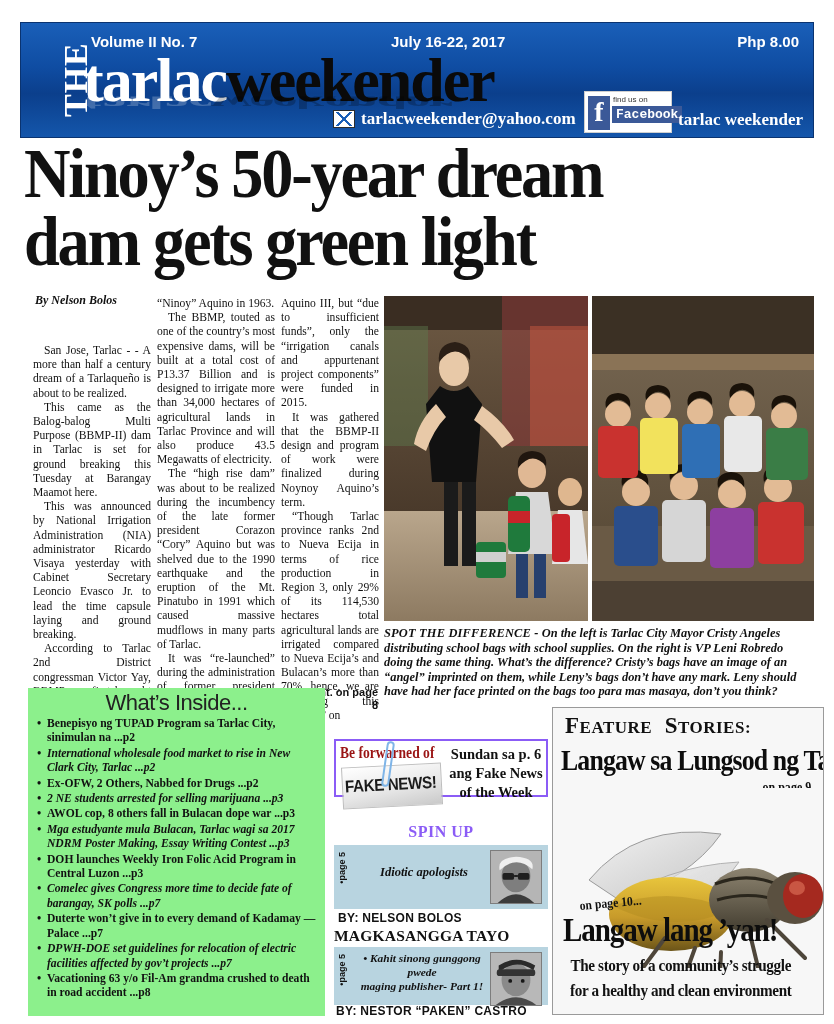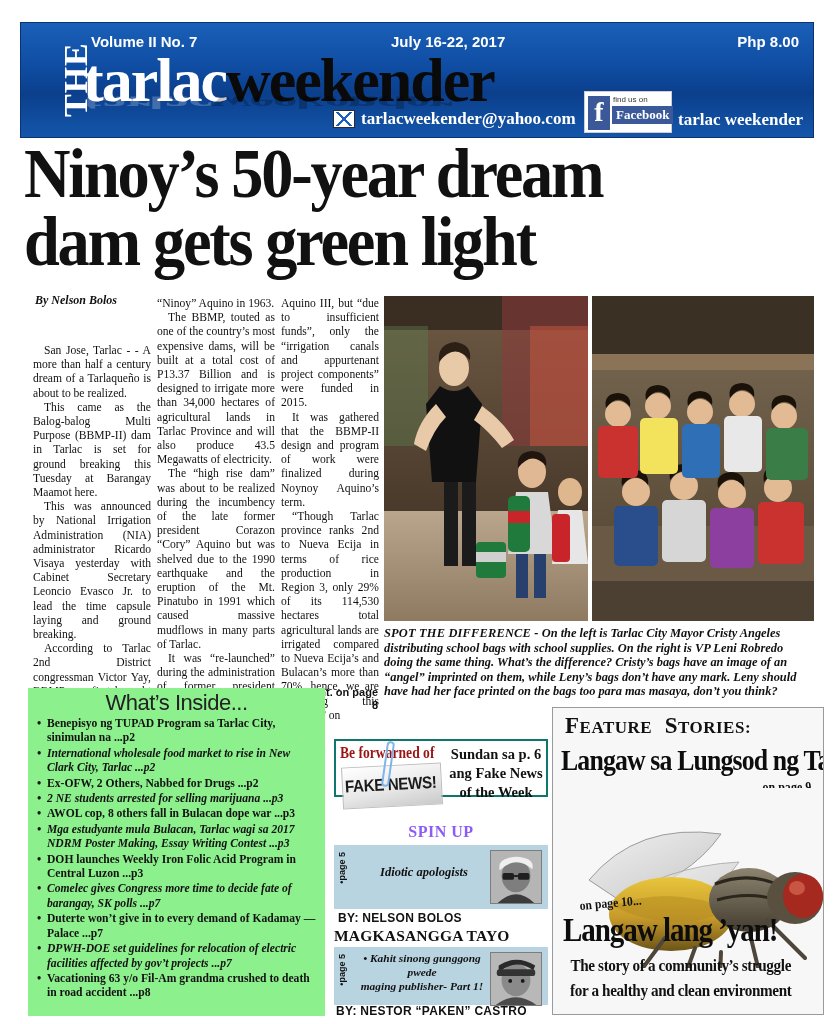--- a/index.html
+++ b/index.html
@@ -107,21 +107,21 @@
     font-family:"Liberation Serif", serif; font-weight:bold;
     font-size:28px; line-height:32px; text-align:center;
   }
   .fb-findus {
     position:absolute; left:28px; top:3px;
     font-family:"Liberation Sans", sans-serif; font-size:8px; color:#333;
   }
   .fb-word {
     position:absolute; left:27px; top:14px;
     background:#3b5998; color:#ffffff; padding:1px 4px;
-    font-family:Liberation Serif, serif; font-weight:bold;
+    font-family:Liberation Mono, monospace; font-weight:bold;
     font-size:13px;
   }
   .fb-page {
     position:absolute; left: 657px; top: 5px;
     color:#ffffff; font-family:"Liberation Serif", serif;
     font-weight:bold; font-size:17px;
   }
 
   
   .headline {
@@ -222,21 +222,21 @@
   .wi-list li:before {
     content:"\2022";
     position:absolute; left:2px; top:-1px;
     font-size: 12px;
   }
 
   
   .fake-box {
     position:absolute; left: 334px; top: 739px;
     width: 214px; height: 58px;
-    border: 2px solid #0f766e;
+    border: 2px solid #8b5cf6;
     background:#ffffff;
   }
   .fake-left {
     position:absolute; left: 2px; top: 2px;
     width: 106px; height: 66px;
   }
   .fake-warn {
     position:absolute; left: 2px; top: 2px;
     font-family:"Liberation Serif", serif;
     font-weight:bold; font-size: 16px; color:#9a1414;

